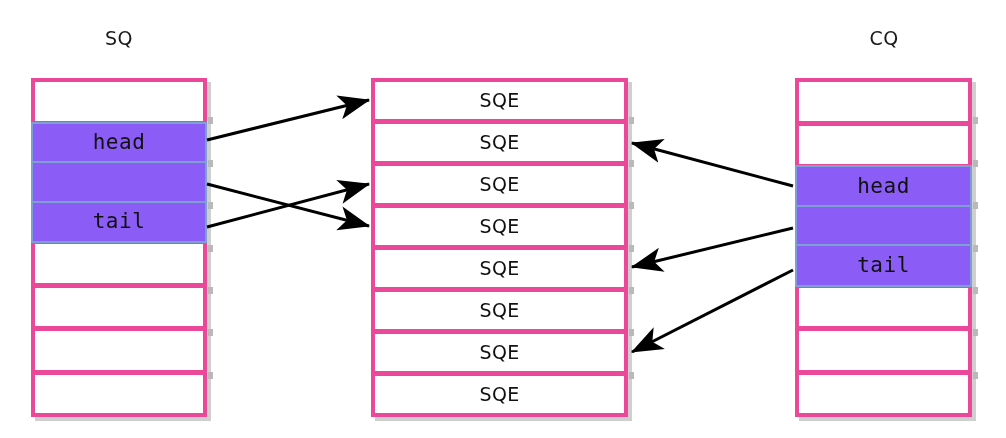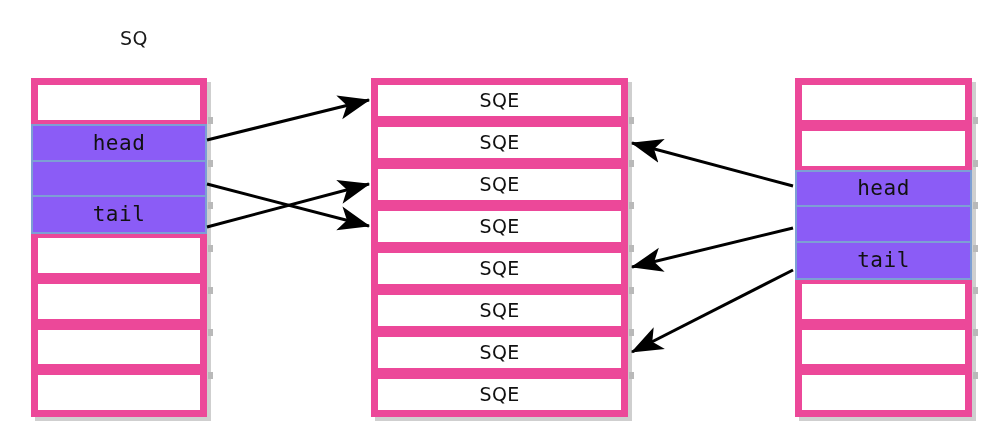--- a/index.html
+++ b/index.html
@@ -54,21 +54,21 @@
     flex-direction: column;
   }
   .cell {
     box-sizing: border-box;
     flex: 1 1 0;
     position: relative;
     display: flex;
     align-items: center;
     justify-content: center;
     background: #ffffff;
-    border: 7px solid #ec4899;
+    border: 4px solid #ec4899;
     margin-bottom: -3px;
   }
   .cell:last-child { margin-bottom: 0; }
 
   .cell.hl {
     background: #8b5cf6;
     border-color: #7d9fd4;
     border-width: 2px;
     z-index: 2;
   }
@@ -102,21 +102,21 @@
     height: 7px;
     background: #b9b9b9;
     z-index: 3;
   }
 </style>
 </head>
 <body>
 
 <div id="stage">
 
-  <div class="col-title" id="sq-title" style="left: 74px; top: 29px; width: 120px;">SQ</div>
+  <div class="col-title" id="sq-title" style="left: 59px; top: 29px; width: 120px;">SQ</div>
 
   <div class="queue" id="sq-box" style="left: 31px; top: 78px; width: 176px; height: 339px;">
     <div class="shadow"></div>
     <div class="cells" id="sq-cells">
         <div class="cell"></div>
         <div class="cell hl">
           <span class="cell-label">head</span>
         </div>
         <div class="cell hl"></div>
         <div class="cell hl">
@@ -152,20 +152,21 @@
         </div>
         <div class="cell">
           <span class="cell-label sans">SQE</span>
         </div>
         <div class="cell">
           <span class="cell-label sans">SQE</span>
         </div>
       </div>
   </div>
 
+  <div class="col-title" id="cq-title" style="left: 824px; top: 29px; width: 120px;">CQ</div>
 
   <div class="queue" id="cq-box" style="left: 795px; top: 78px; width: 177px; height: 339px;">
     <div class="shadow"></div>
     <div class="cells" id="cq-cells">
         <div class="cell"></div>
         <div class="cell"></div>
         <div class="cell hl">
           <span class="cell-label">head</span>
         </div>
         <div class="cell hl"></div>

